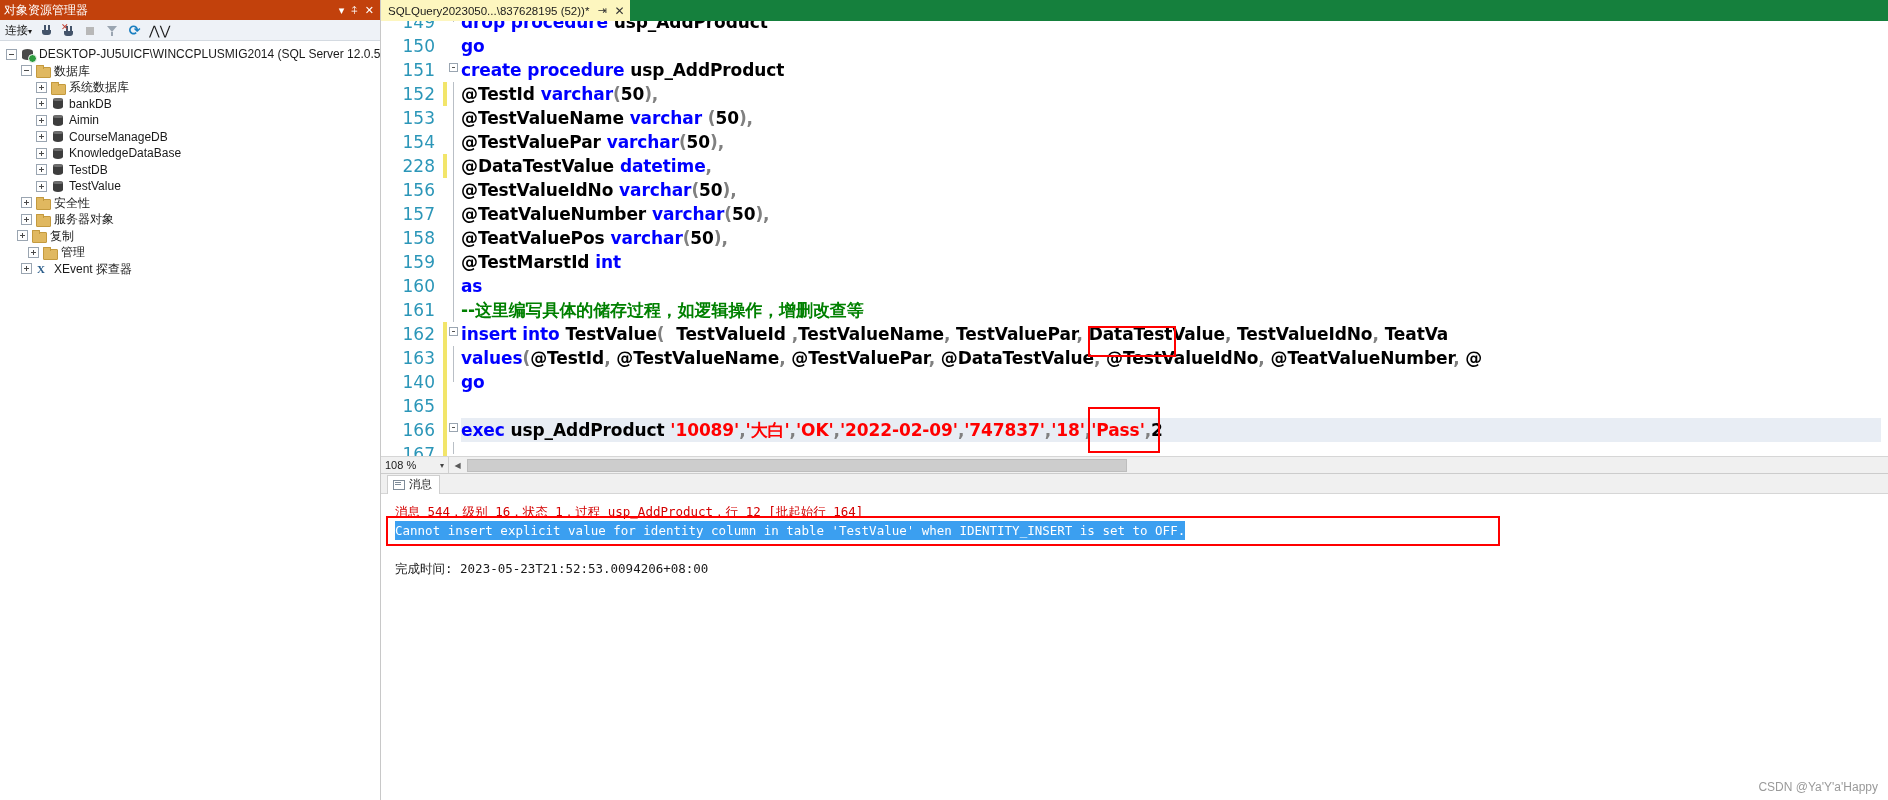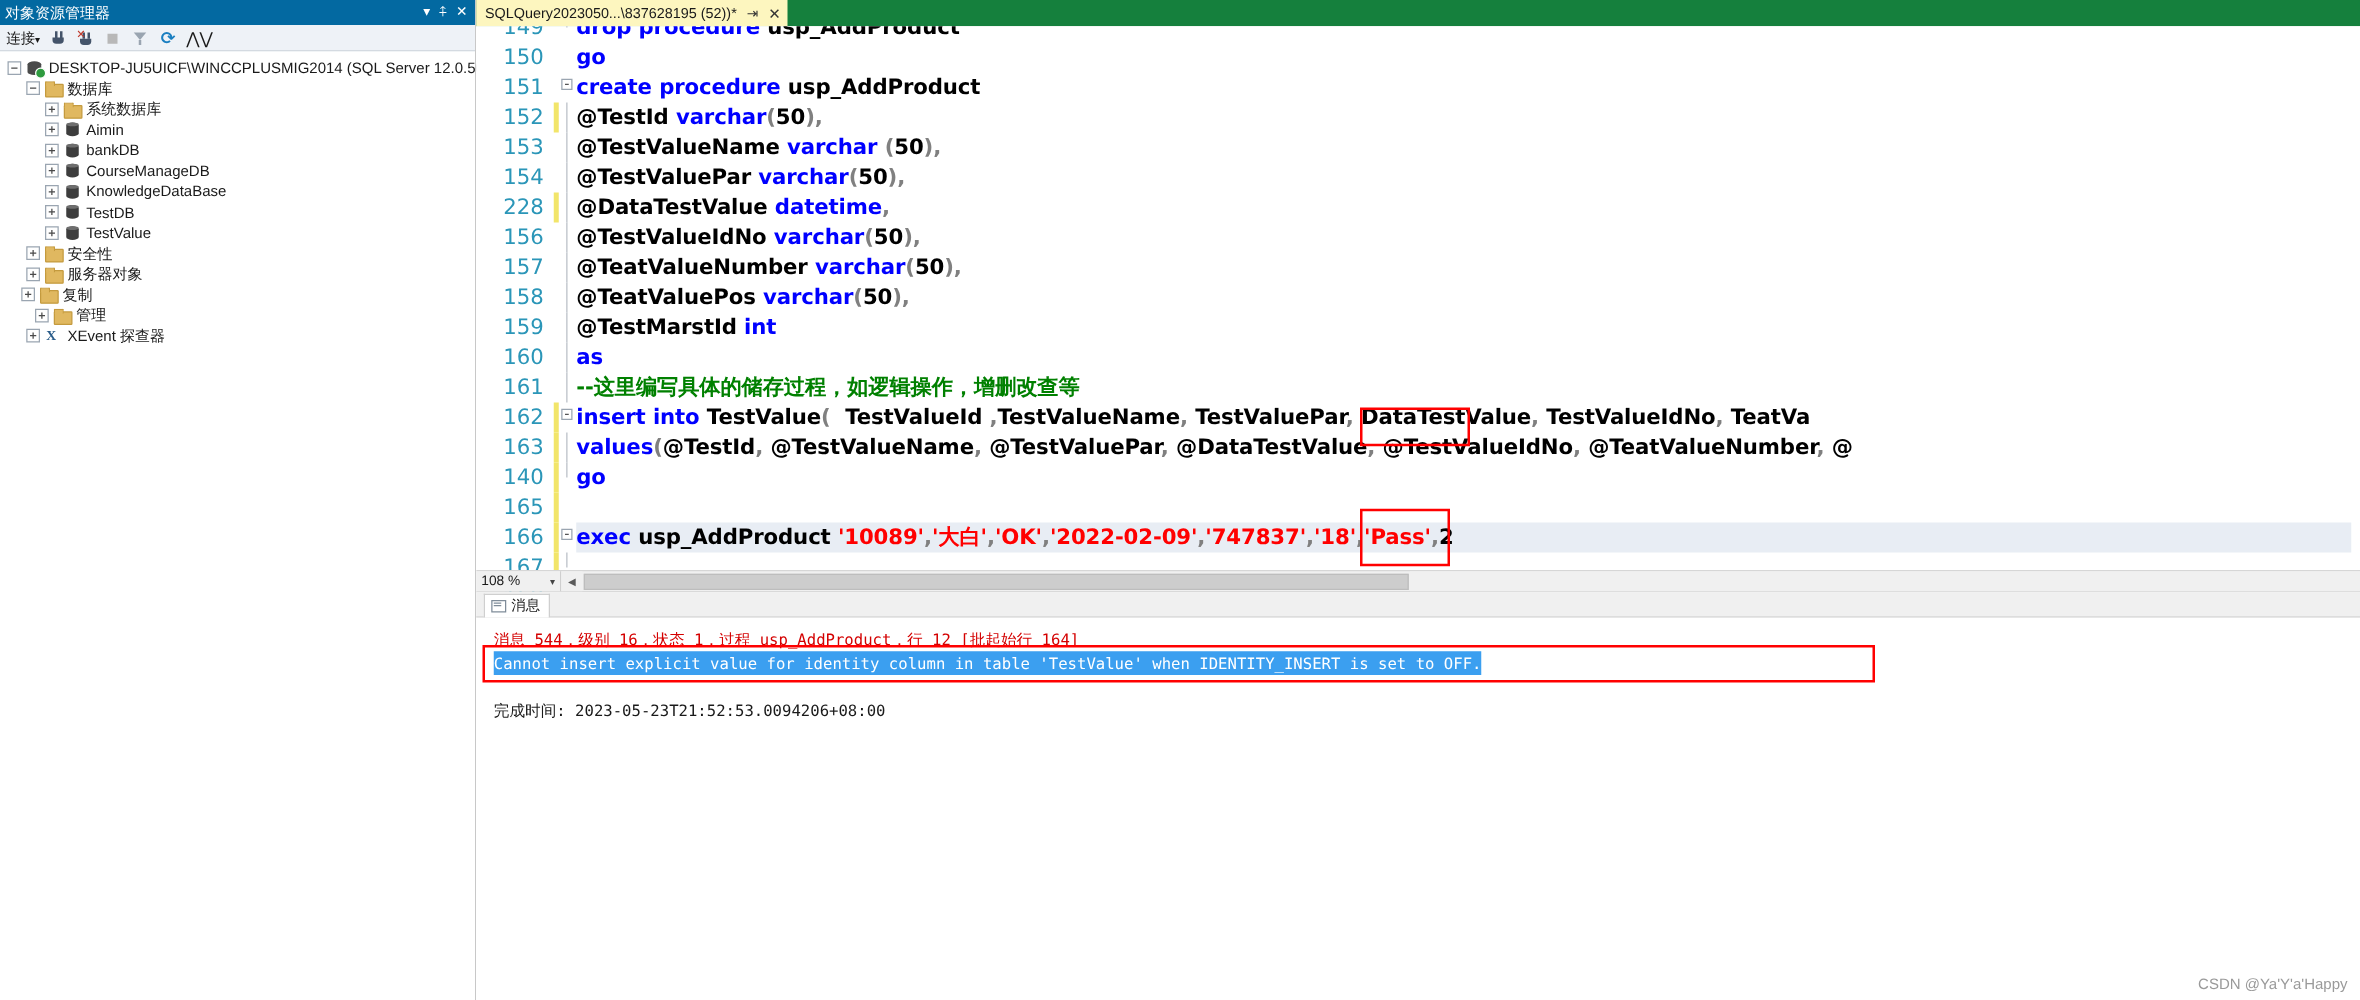--- a/index.html
+++ b/index.html
@@ -18,21 +18,21 @@
 
   
   .explorer {
     position: absolute; left: 0; top: 0;
     width: 381px; height: 800px;
     background: #ffffff;
     border-right: 1px solid #c8c8c8;
   }
   .explorer-title {
     height: 20px;
-    background: #0369a1;
+    background: #c2410c;
     color: #ffffff;
     font-size: 12px;
     line-height: 20px;
     padding-left: 4px;
     display: flex;
     justify-content: space-between;
   }
   .explorer-title .ttl { white-space: nowrap; }
   .explorer-title .wbtns {
     display: flex; align-items: center; gap: 7px;
@@ -366,26 +366,26 @@
           <span class="tlabel">数据库</span>
         </div>
         <div class="tnode" style="padding-left: 36px;">
           <span class="expander plus"></span>
           <span class="ic ic-folder"></span>
           <span class="tlabel">系统数据库</span>
         </div>
         <div class="tnode" style="padding-left: 36px;">
           <span class="expander plus"></span>
           <span class="ic ic-db"></span>
+          <span class="tlabel">bankDB</span>
+        </div>
+        <div class="tnode" style="padding-left: 36px;">
+          <span class="expander plus"></span>
+          <span class="ic ic-db"></span>
           <span class="tlabel">Aimin</span>
-        </div>
-        <div class="tnode" style="padding-left: 36px;">
-          <span class="expander plus"></span>
-          <span class="ic ic-db"></span>
-          <span class="tlabel">bankDB</span>
         </div>
         <div class="tnode" style="padding-left: 36px;">
           <span class="expander plus"></span>
           <span class="ic ic-db"></span>
           <span class="tlabel">CourseManageDB</span>
         </div>
         <div class="tnode" style="padding-left: 36px;">
           <span class="expander plus"></span>
           <span class="ic ic-db"></span>
           <span class="tlabel">KnowledgeDataBase</span>

